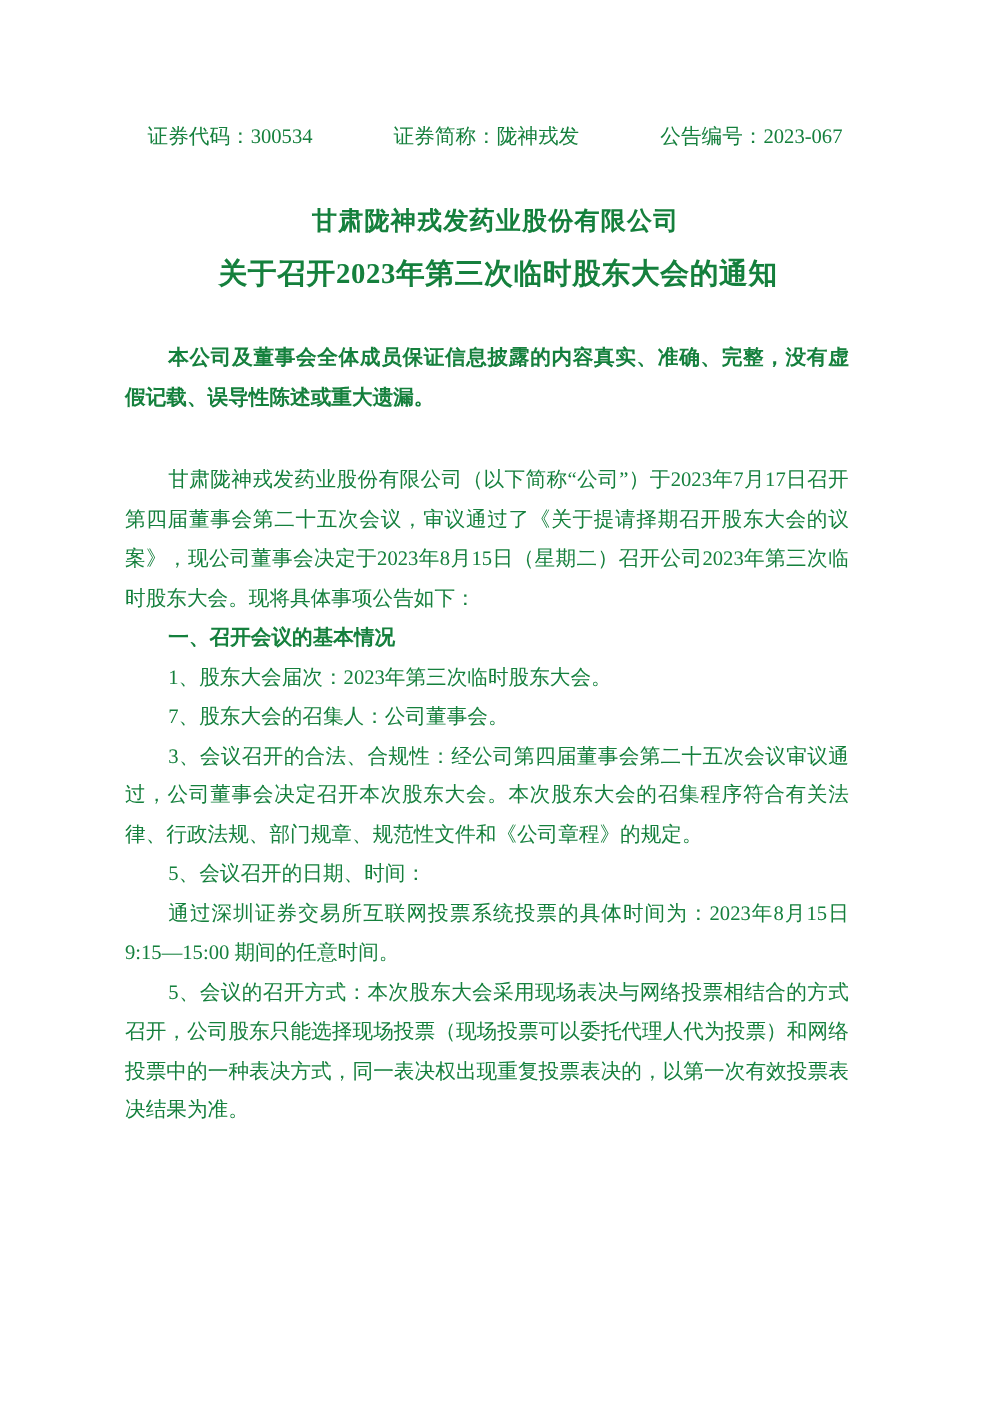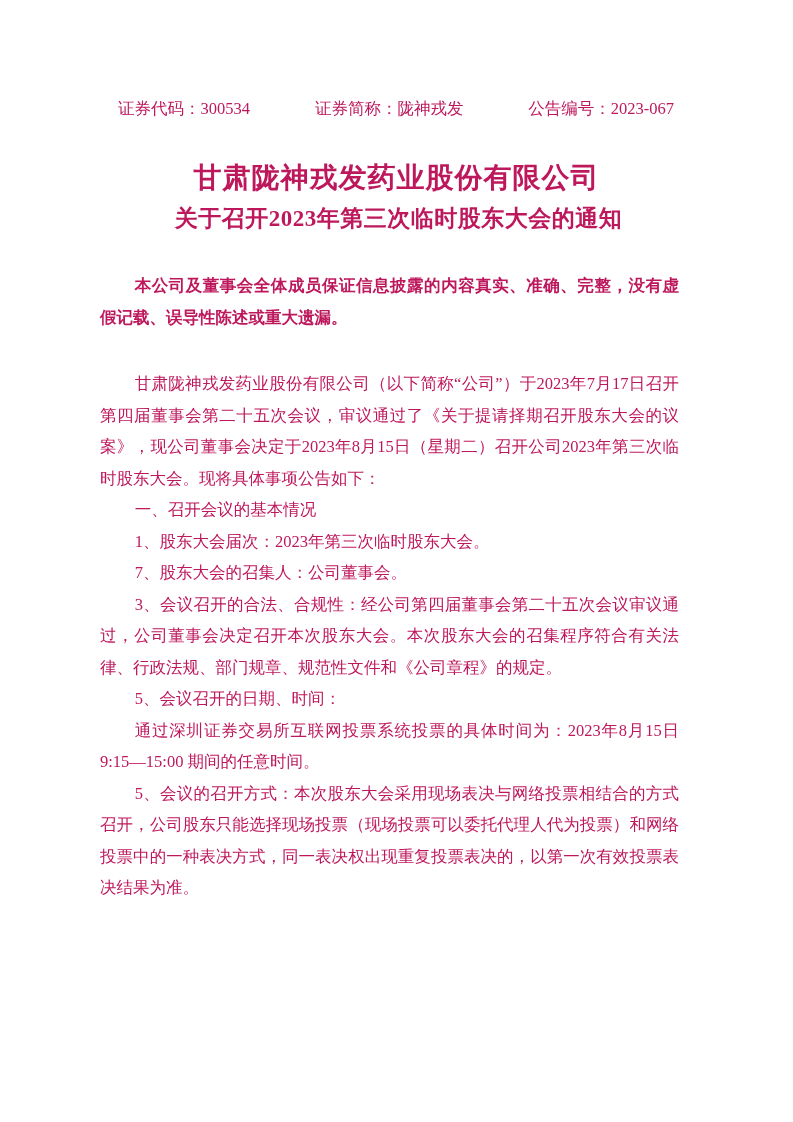--- a/index.html
+++ b/index.html
@@ -5,21 +5,21 @@
   html, body {
     margin: 0;
     padding: 0;
     background: #ffffff;
   }
   .page {
     position: relative;
     width: 793px;
     height: 1122px;
     background: #ffffff;
-    color: #be185d;
+    color: #15803d;
     font-family: "Liberation Serif", "DejaVu Serif", serif;
     overflow: hidden;
   }
   .doc-header {
     position: absolute;
     top: 99px;
     left: 118px;
     width: 556px;
     display: flex;
     justify-content: space-between;
@@ -27,21 +27,21 @@
     line-height: 20px;
     white-space: nowrap;
   }
   .title-company {
     position: absolute;
     top: 163px;
     left: 0;
     width: 793px;
     margin: 0;
     text-align: center;
-    font-size: 28px;
+    font-size: 20px;
     font-weight: bold;
     line-height: 29px;
     letter-spacing: 1px;
   }
   .title-subject {
     position: absolute;
     top: 202px;
     left: 0;
     width: 793px;
     margin: 2px;
@@ -70,21 +70,21 @@
     width: 579px;
     font-size: 16.5px;
     line-height: 31.5px;
     text-align: justify;
   }
   .doc-body p {
     margin: 0;
     text-indent: 2.1em;
   }
   .doc-body p.bold {
-    font-weight: normal;
+    font-weight: bold;
   }
 </style>
 </head>
 <body>
 
 <div class="page">
 
   <div class="doc-header">
     <span>证券代码：300534</span>
     <span>证券简称：陇神戎发</span>

